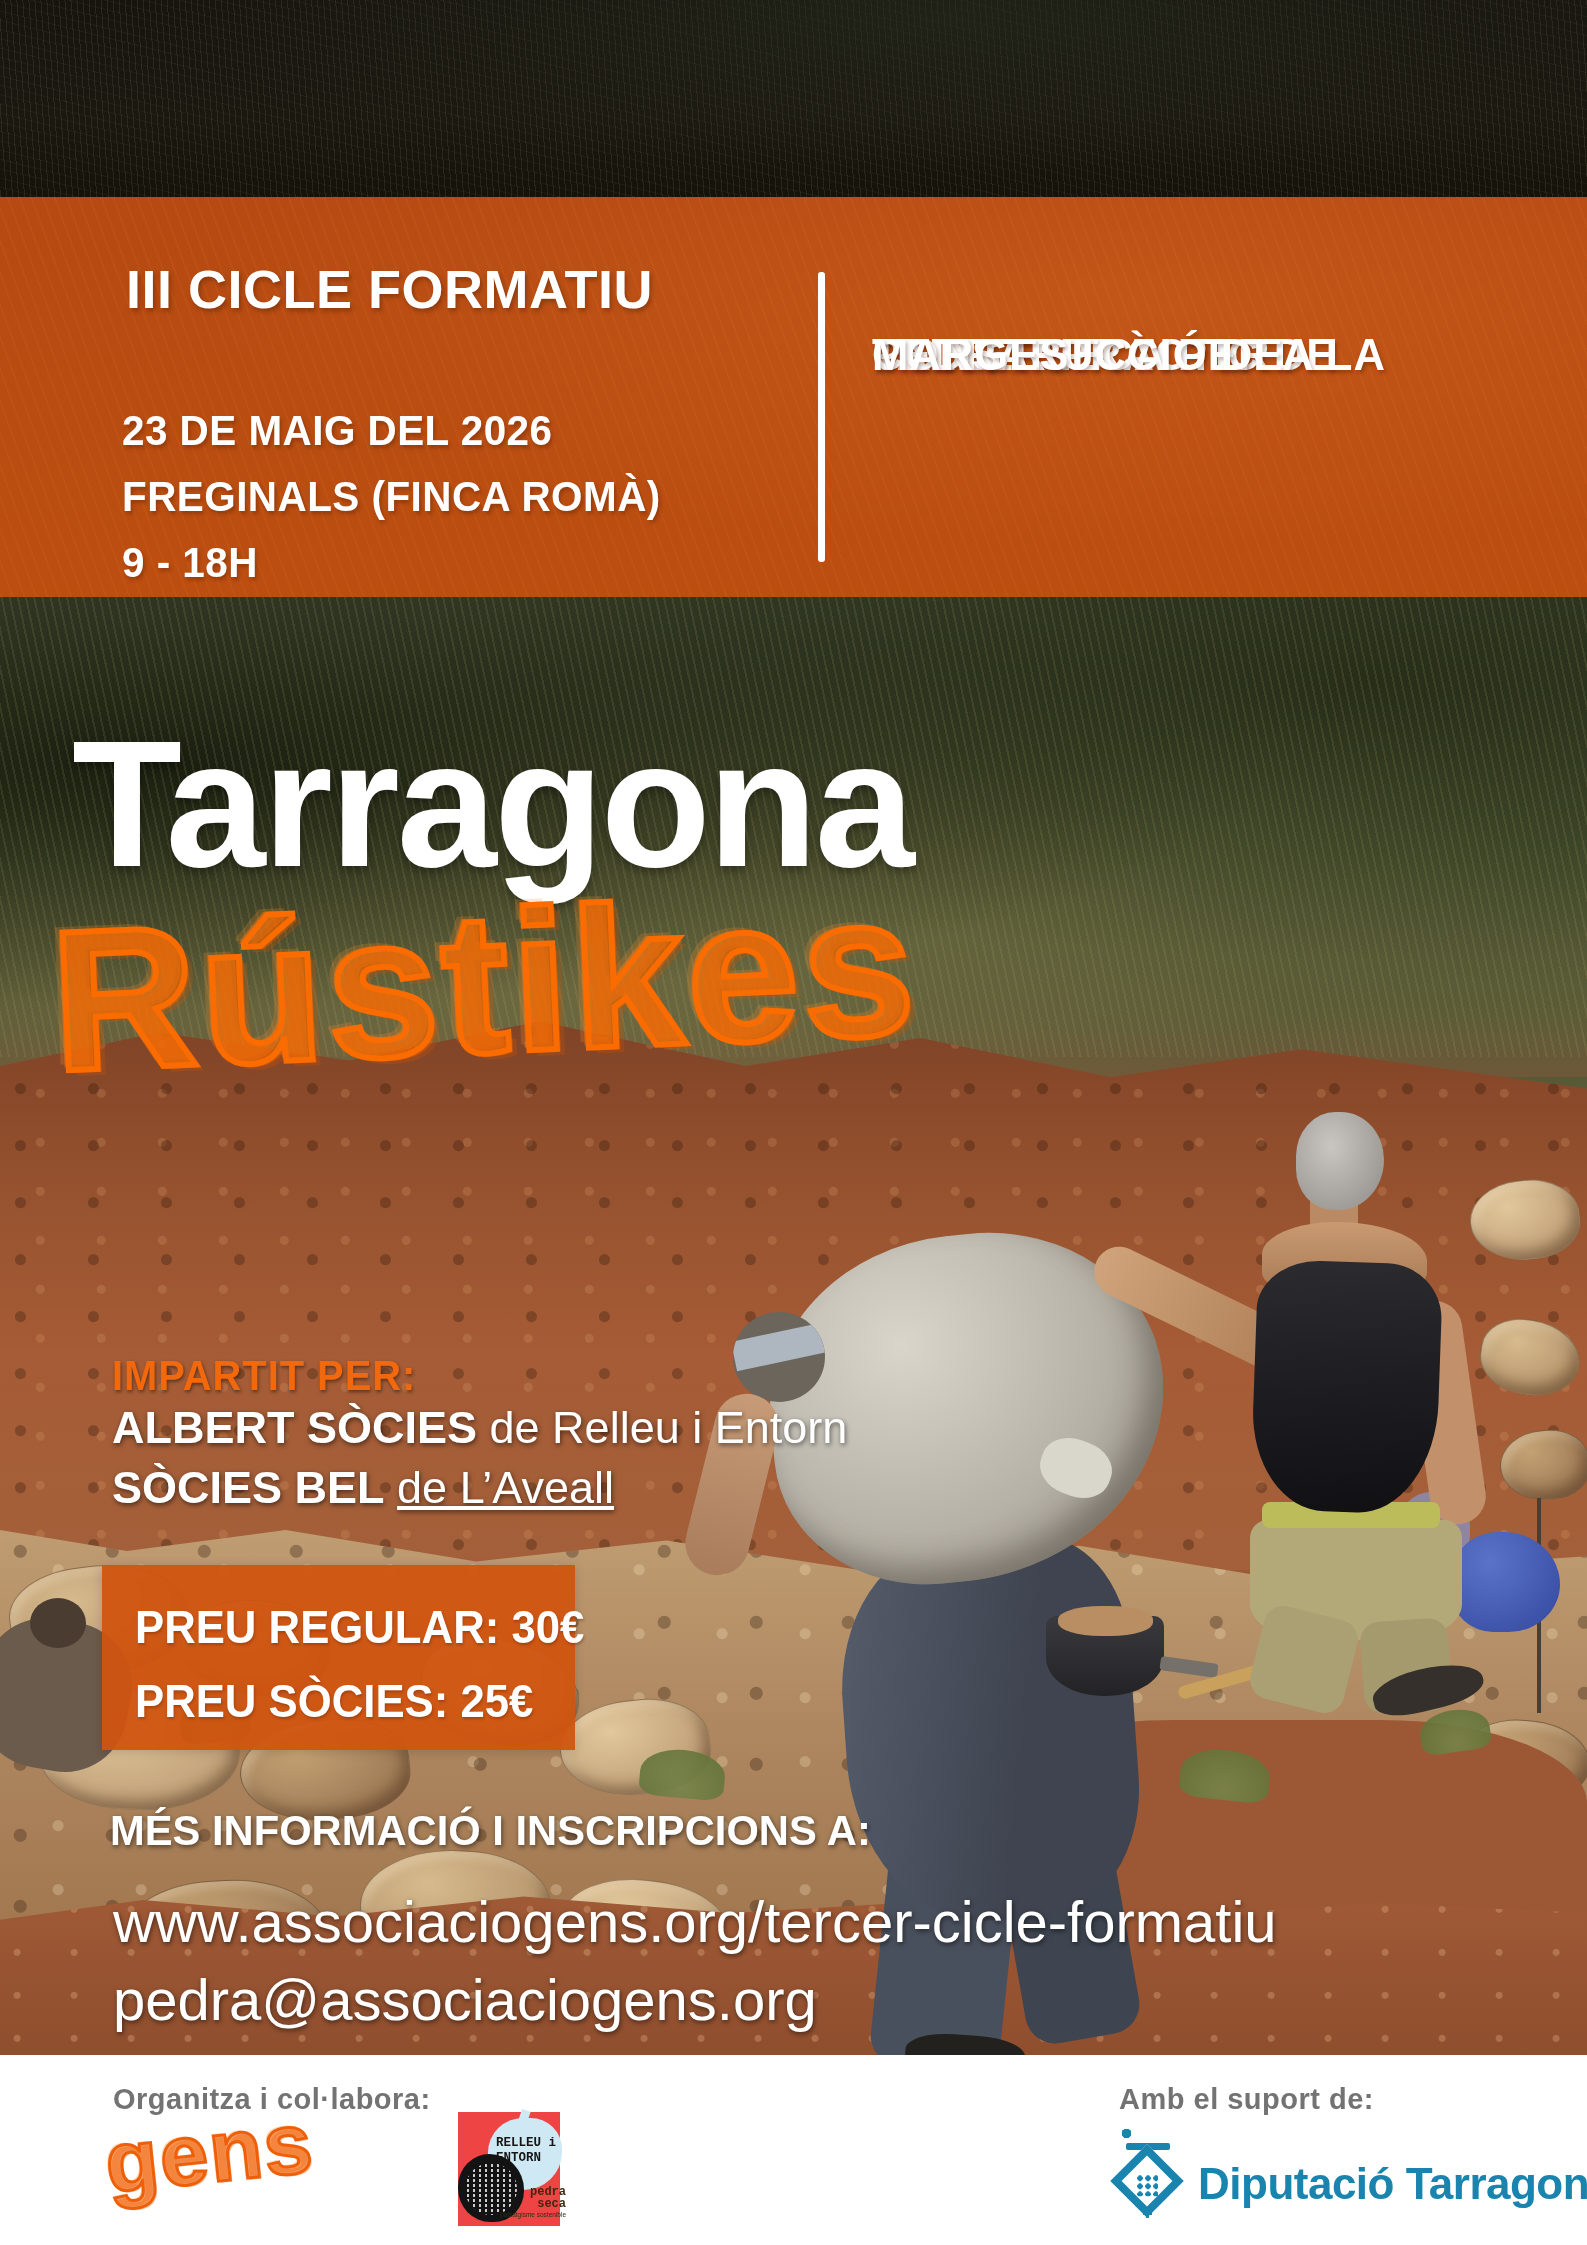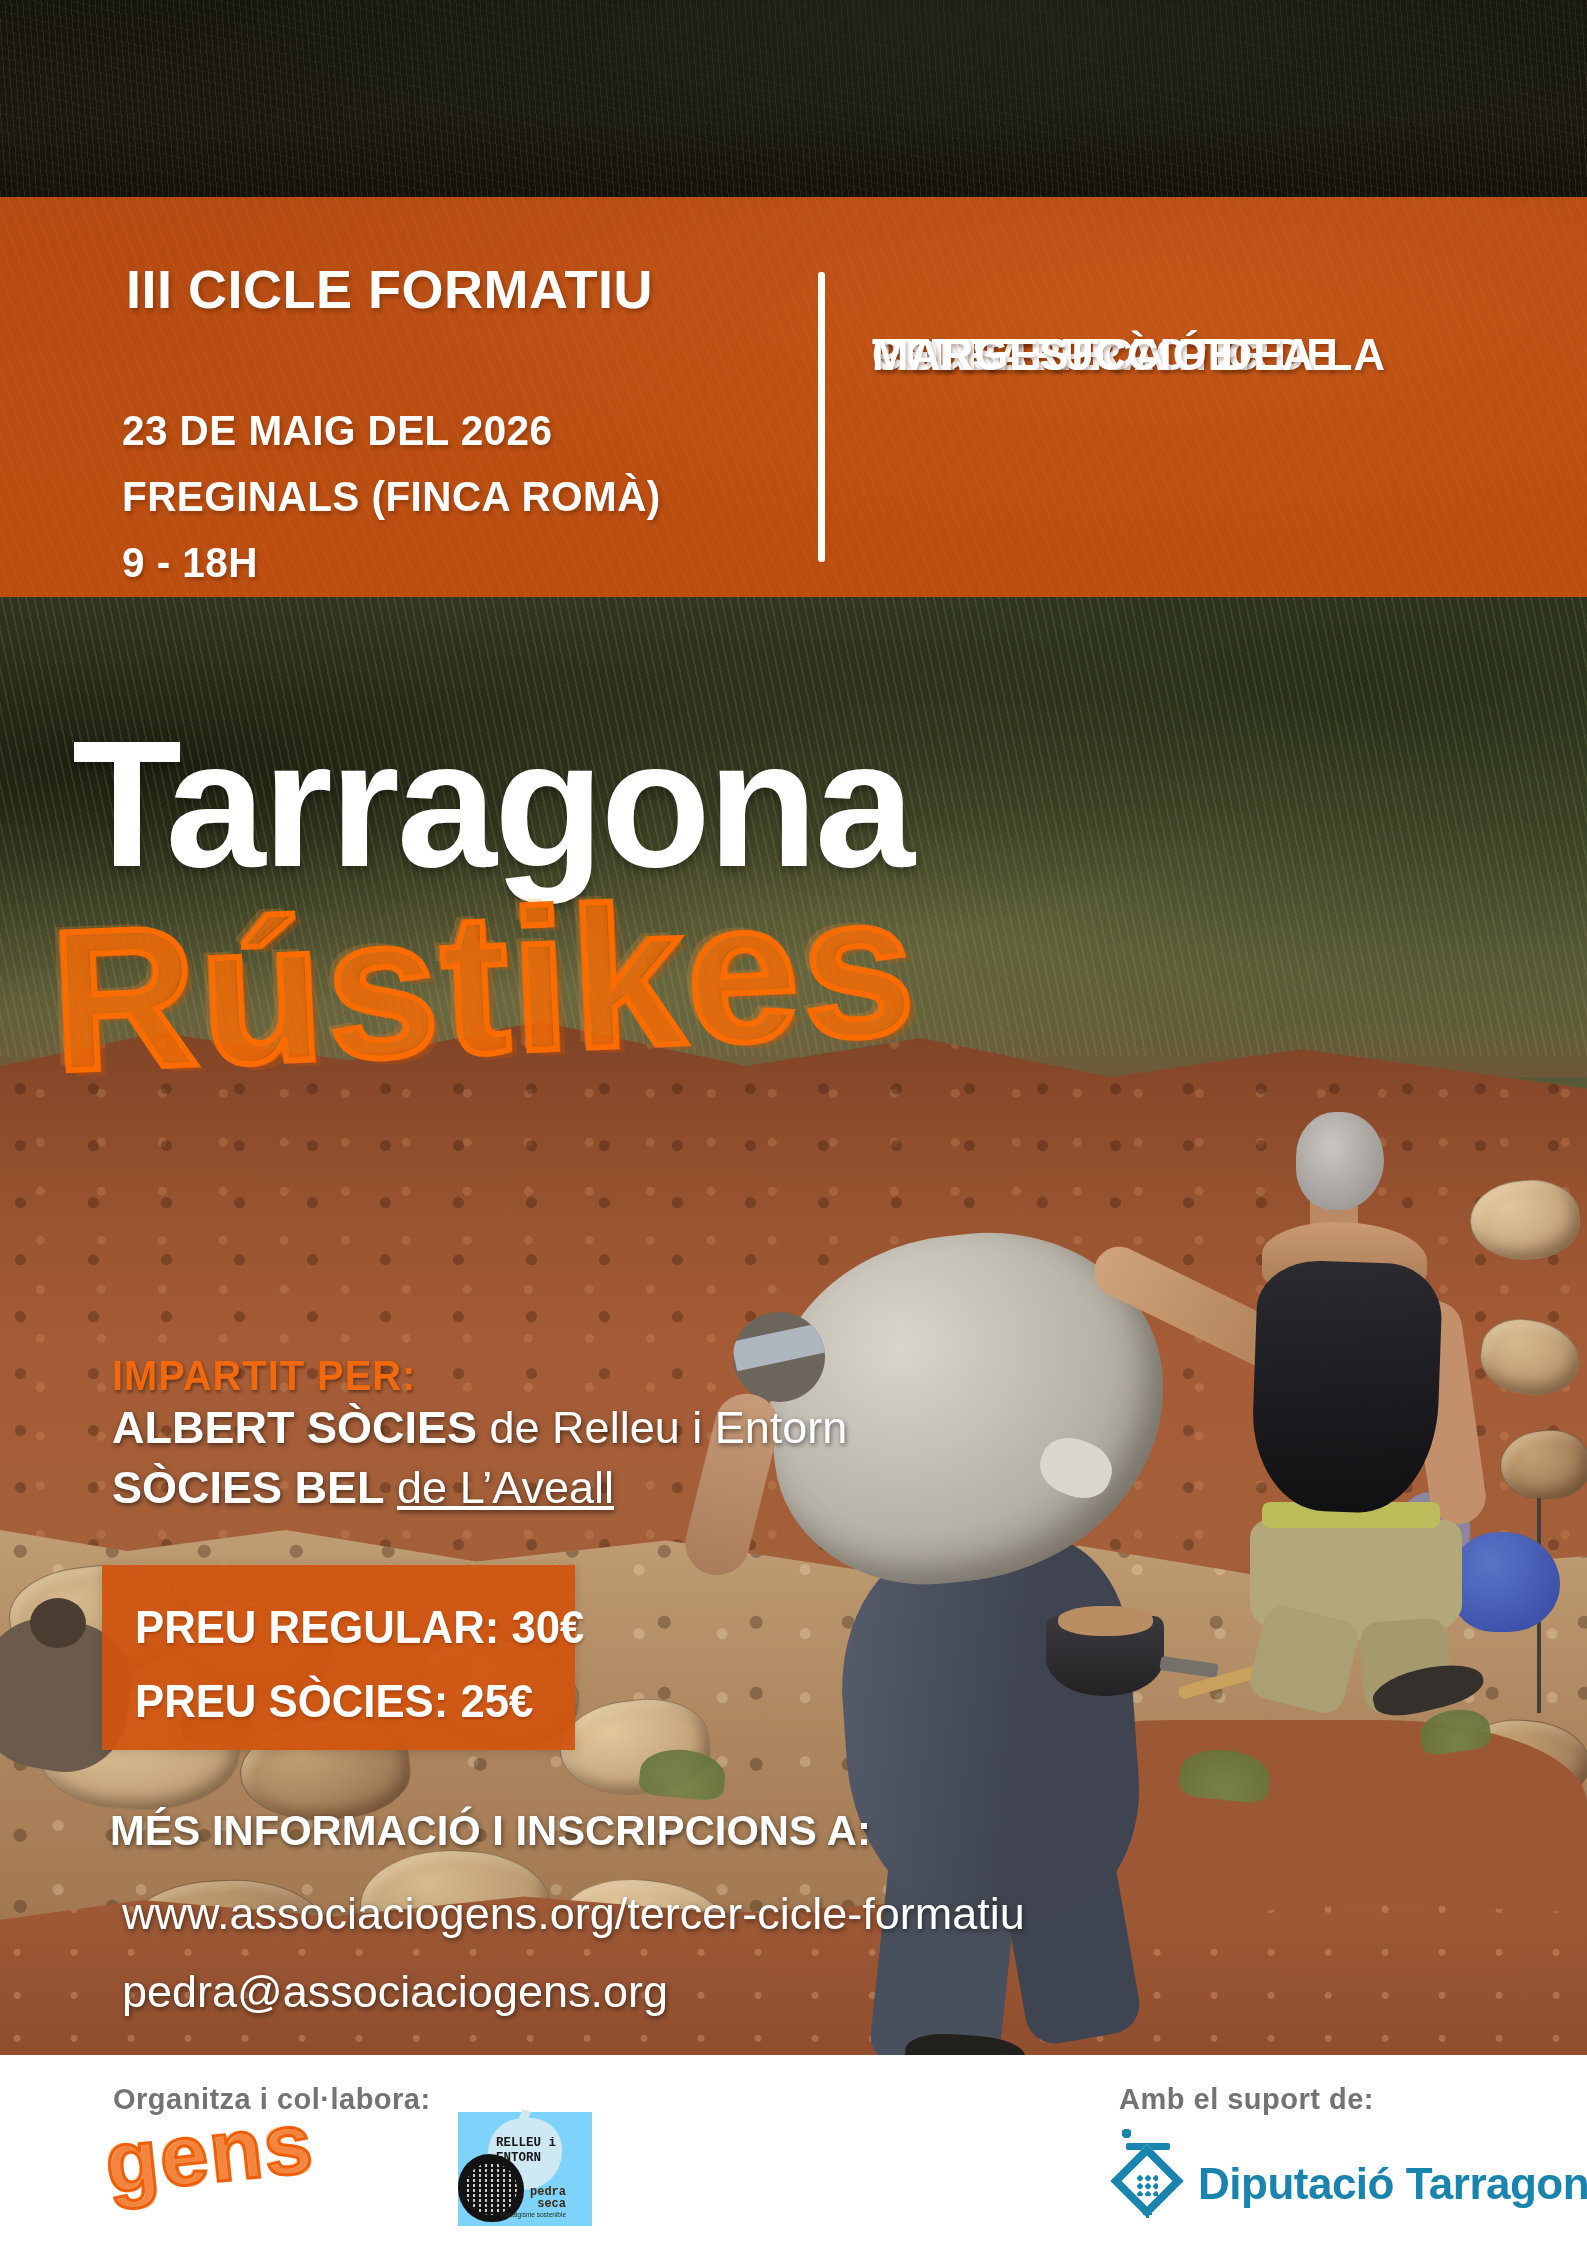--- a/index.html
+++ b/index.html
@@ -126,32 +126,32 @@
   .imp-line{font-size:45px;color:#fff;text-shadow:1px 2px 5px rgba(0,0,0,.55);}
   .imp-1{left:112px;top:1402px;} .imp-2{left:112px;top:1462px;}
   .imp-line b{font-weight:bold;} .imp-line span{font-weight:normal;}
   .price-box{left:102px;top:1565px;width:473px;height:185px;background:rgba(208,84,16,.95);
      box-shadow:0 2px 10px rgba(0,0,0,.15);}
   .price-line{left:33px;color:#fff;font-size:47px;font-weight:bold;transform:scaleX(.93);
      transform-origin:left center;text-shadow:1px 2px 3px rgba(90,30,0,.35);white-space:nowrap;}
   .price-1{top:34px;} .price-2{top:108px;}
   .contact-head{left:110px;top:1806px;font-size:43px;font-weight:bold;color:#fff;
      transform:scaleX(.97);transform-origin:left center;text-shadow:1px 2px 5px rgba(0,0,0,.55);}
-  .contact-line{left:122px;font-size:45px;color:#fff;font-weight:normal;text-shadow:1px 2px 5px rgba(0,0,0,.55);}
+  .contact-line{left:113px;font-size:58px;color:#fff;font-weight:normal;text-shadow:1px 2px 5px rgba(0,0,0,.55);}
   .contact-web{top:1888px;} .contact-mail{top:1966px;}
 
   
   .footer{left:0;top:2055px;width:1587px;height:190px;background:#fff;z-index:8;}
   .footer *{position:absolute;}
   .f-label{font-size:29px;font-weight:bold;color:#737373;letter-spacing:.5px;}
   .f-org{left:113px;top:28px;} .f-sup{left:1119px;top:28px;}
   .gens{left:105px;top:48px;font-size:86px;font-weight:bold;letter-spacing:2px;
      color:rgba(242,98,10,.45);-webkit-text-stroke:3px #ef5f08;transform:rotate(-6deg);
      text-shadow:2px 2px 0 rgba(230,90,0,.4),-2px -2px 0 rgba(255,130,30,.35);}
-  .relleu{left:458px;top:57px;width:134px;height:114px;background:#7dd3fc;}
+  .relleu{left:458px;top:57px;width:102px;height:114px;background:#ef4444;}
   .rl-blue{left:30px;top:6px;width:74px;height:72px;background:#cfe9f4;border-radius:50% 45% 55% 50%;}
   .rl-stem{left:62px;top:-2px;width:9px;height:12px;background:#cfe9f4;transform:rotate(18deg);}
   .rl-t1{left:38px;top:24px;font-family:"Liberation Mono",monospace;font-weight:bold;font-size:12.5px;color:#161616;}
   .rl-t2{left:38px;top:39px;font-family:"Liberation Mono",monospace;font-weight:bold;font-size:12.5px;color:#161616;}
   .rl-pom{left:0;top:42px;width:66px;height:68px;background:#131313;border-radius:50% 55% 48% 52%;}
   .rl-pom-dots{left:7px;top:9px;width:52px;height:52px;border-radius:50%;opacity:.85;
      background-image:radial-gradient(circle, rgba(255,255,255,.95) 1.1px, transparent 1.5px);
      background-size:6px 5px;}
   .rl-t3{left:62px;top:74px;width:46px;font-family:"Liberation Mono",monospace;font-weight:bold;
      font-size:12px;line-height:12px;color:#3d2a10;text-align:right;}

